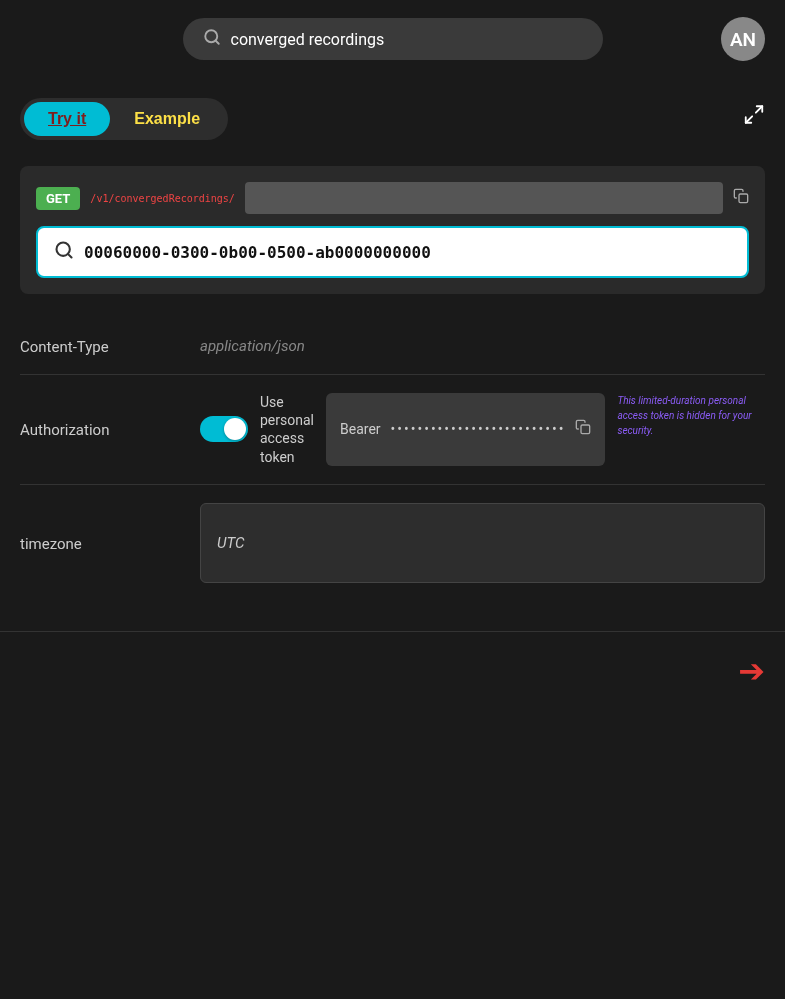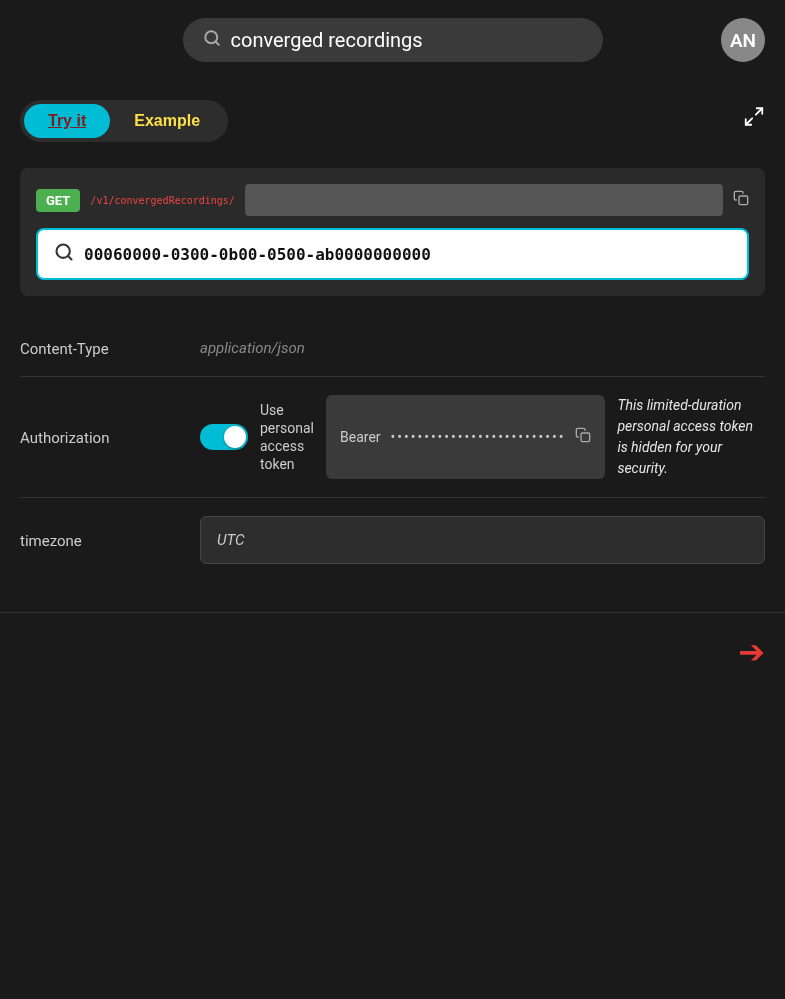--- a/index.html
+++ b/index.html
@@ -34,21 +34,21 @@
       width: 420px;
     }
 
     .search-icon-svg {
       color: #aaaaaa;
       flex-shrink: 0;
     }
 
     .search-text {
       color: #ffffff;
-      font-size: 20px;
+      font-size: 16px;
       flex: 1;
     }
 
     .avatar {
       width: 44px;
       height: 44px;
       border-radius: 50%;
       background-color: #888888;
       display: flex;
       align-items: center;
@@ -266,32 +266,32 @@
     }
 
     .copy-icon {
       color: #aaaaaa;
       cursor: pointer;
       font-size: 16px;
       flex-shrink: 0;
     }
 
     .security-note {
-      color: #e5e5e5;
-      font-size: 14px;
+      color: #8b5cf6;
+      font-size: 10px;
       font-style: italic;
       line-height: 1.5;
     }
 
     .timezone-input {
       flex: 1;
       background-color: #2d2d2d;
       border: 1px solid #444444;
       border-radius: 6px;
-      padding: 14px 16px;
+      padding: 30px 16px;
       color: #cccccc;
       font-size: 15px;
       font-style: italic;
       font-family: inherit;
     }
 
     
     .footer {
       display: flex;
       align-items: center;

